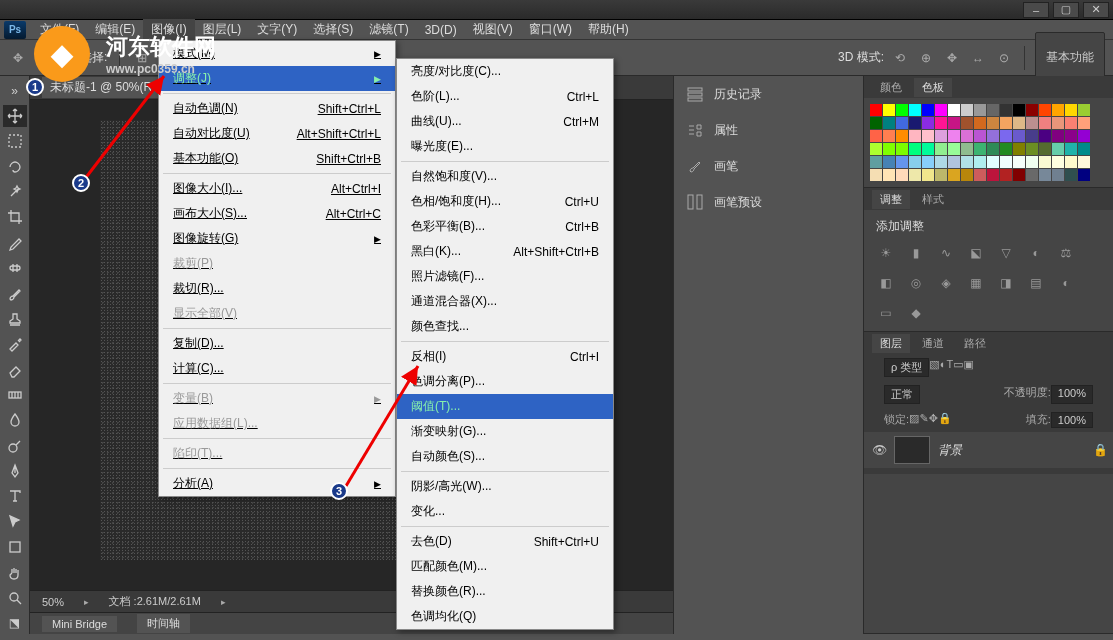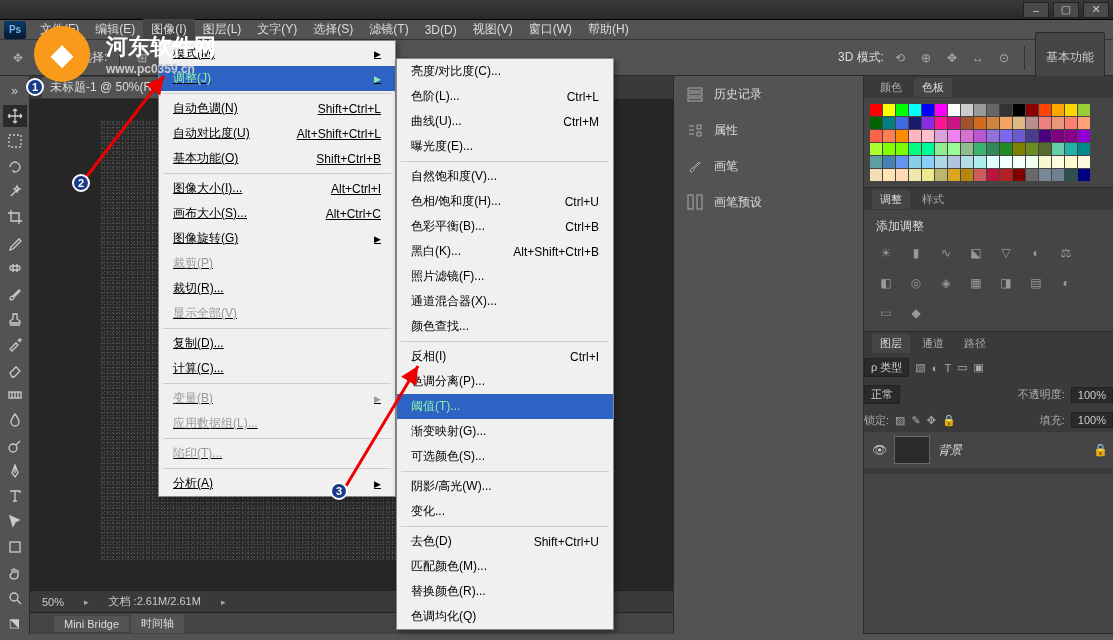--- a/index.html
+++ b/index.html
@@ -23,38 +23,38 @@
 .toolbox .tool { width:24px; height:22px; display:flex; align-items:center; justify-content:center; color:#ccc; position:relative;}
 .toolbox .tool.active { background:#2a2a2a; }
 .toolbox .tool svg { width:16px; height:16px; stroke:#ccc; fill:none; stroke-width:1.3; }
 .docarea { flex:1; background:#262626; display:flex; flex-direction:column; position:relative;}
 .doctab { height:24px; background:#3a3a3a; border-bottom:1px solid #222; display:flex; align-items:center; padding-left:12px; gap:4px;}
 .doctab .tab { padding:2px 8px; font-size:12px; color:#ddd; background:#535353;}
 .canvaswrap { flex:1; display:flex; align-items:center; justify-content:center; background:#262626; position:relative; overflow:hidden;}
 .canvas { width:480px; height:440px; background:#2a2a2a; background-image:radial-gradient(#555 1px, transparent 1px), radial-gradient(#444 1px, transparent 1px); background-size:3px 3px, 5px 5px; position:absolute; left:70px; top:20px;}
 .statusbar { height:22px; background:#3a3a3a; border-top:1px solid #222; display:flex; align-items:center; padding-left:12px; gap:20px; font-size:11px; color:#ccc;}
 .statusbar .tri { font-size:9px; color:#aaa;}
-.bottomtabs { height:22px; background:#444; border-top:1px solid #222; display:flex; align-items:center; padding-left:24px; gap:2px;}
+.bottomtabs { height:22px; background:#444; border-top:1px solid #222; display:flex; align-items:center; padding-left:12px; gap:20px;}
 .bottomtabs .bt { padding:2px 10px; font-size:11px; background:#535353; color:#ddd;}
 .rightpanels { width:440px; display:flex;}
 .rp-col1 { width:190px; background:#535353; border-left:1px solid #2a2a2a;}
 .rp-col1 .prow { height:36px; display:flex; align-items:center; padding-left:12px; gap:10px; color:#ddd;}
 .rp-col1 .prow svg { width:18px; height:18px; stroke:#aaa; fill:none;}
 .rp-col2 { width:250px; background:#454545; border-left:1px solid #2a2a2a; display:flex; flex-direction:column;}
 .panel { border-bottom:1px solid #2a2a2a;}
 .panelhead { height:22px; background:#3a3a3a; display:flex; align-items:center; padding-left:8px; font-size:11px; gap:4px;}
 .panelhead .ptab { padding:2px 8px; color:#aaa;}
 .panelhead .ptab.active { background:#454545; color:#ddd;}
 .swatches { padding:6px; display:grid; grid-template-columns:repeat(17,12px); grid-auto-rows:12px; gap:1px;}
 .swatches div { width:12px; height:12px;}
 .adjust-panel { padding:8px 12px; color:#ddd;}
 .adjust-icons { display:flex; flex-wrap:wrap; gap:10px; margin-top:8px;}
 .adjust-icons span { width:20px; height:20px; display:flex; align-items:center; justify-content:center; color:#999;}
 .layers-body { background:#3a3a3a; min-height:120px;}
-.layer-ctrl { display:flex; align-items:center; padding:4px 0; gap:6px; font-size:11px; color:#aaa;}
+.layer-ctrl { display:flex; padding:4px 20px; font-size:11px; color:#aaa;}
 .layer-ctrl .sel { background:#2a2a2a; border:1px solid #222; padding:1px 6px; color:#ccc;}
 .layer-row { display:flex; align-items:center; padding:4px 8px; gap:8px; background:#454545;}
 .layer-row .eye { width:14px;}
 .layer-row .thumb { width:36px; height:28px; background:#2a2a2a; border:1px solid #666;}
 .layer-row .lname { flex:1; font-style:italic; color:#ddd;}
 .layer-row .lock { width:12px;}
 
 
 .menu { position:absolute; background:#f0f0f0; border:1px solid #888; box-shadow:2px 2px 6px rgba(0,0,0,0.4); font-size:12px; color:#000; z-index:100;}
 .menu .mrow { padding:4px 14px; display:flex; justify-content:space-between; align-items:center; gap:30px; white-space:nowrap;}
@@ -584,21 +584,21 @@
     <div class="mrow">
       <span>色调分离(P)...</span>
     </div>
     <div class="mrow hl">
       <span>阈值(T)...</span>
     </div>
     <div class="mrow">
       <span>渐变映射(G)...</span>
     </div>
     <div class="mrow">
-      <span>可选颜色(S)...</span>
+      <span>自动颜色(S)...</span>
     </div>
     <div class="msep"></div>
     <div class="mrow">
       <span>阴影/高光(W)...</span>
     </div>
     <div class="mrow">
       <span>变化...</span>
     </div>
     <div class="msep"></div>
     <div class="mrow">

